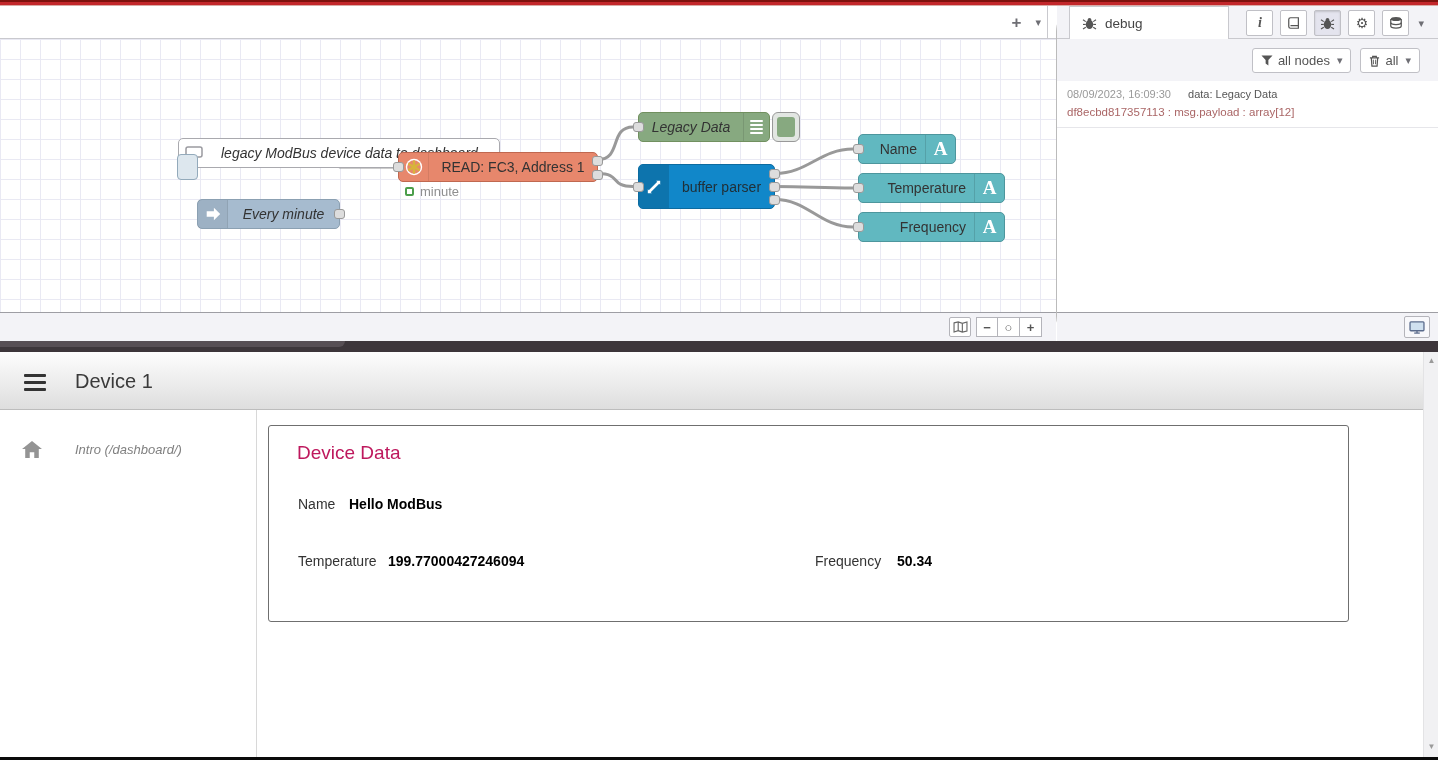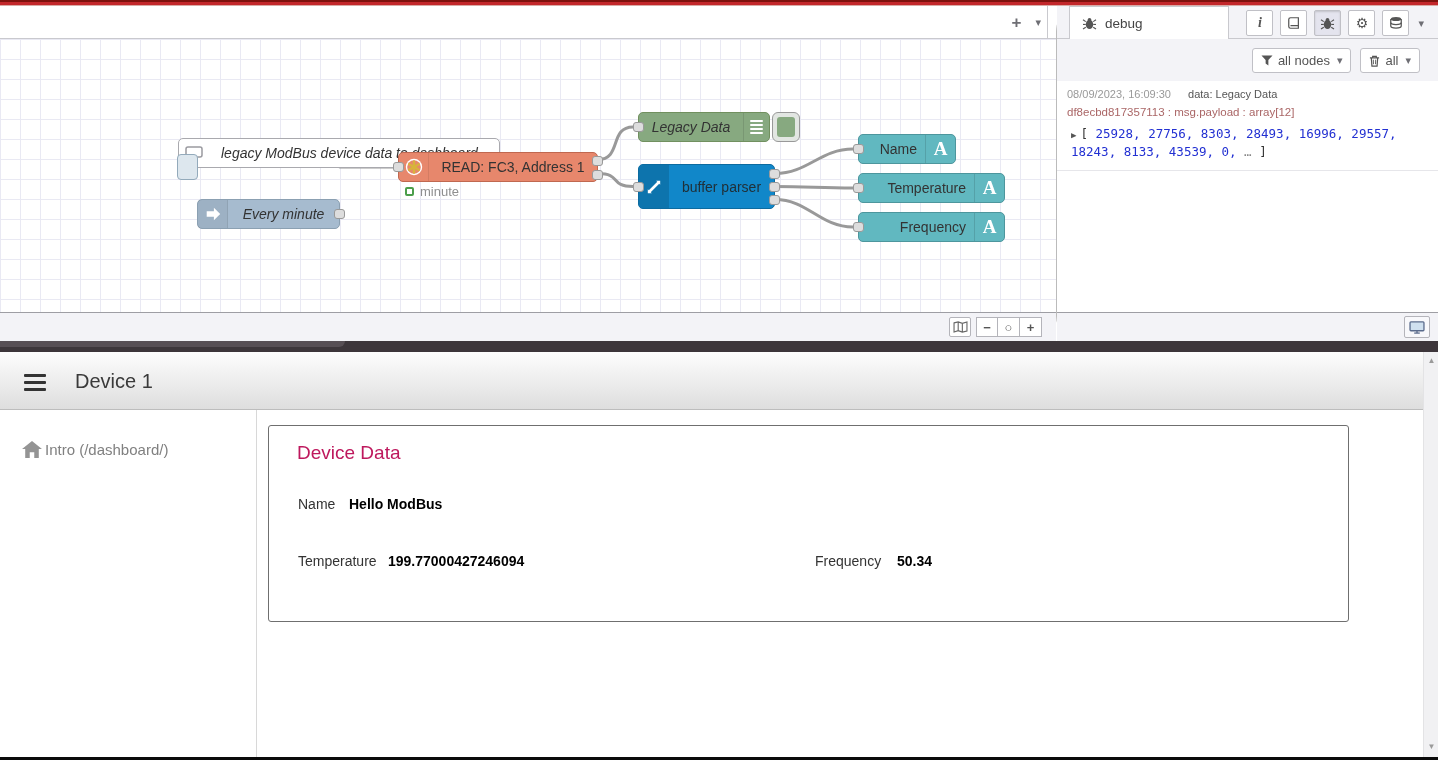--- a/index.html
+++ b/index.html
@@ -118,21 +118,21 @@
     background:linear-gradient(#fdfdfd, #dedede); border-bottom:1px solid #bdbdbd; box-shadow:0 2px 3px rgba(0,0,0,0.12); }
   .hamburger { position:absolute; left:24px; top:22px; width:22px; cursor:pointer; }
   .hamburger span { display:block; width:22px; height:3px; background:#333; border-radius:1px; margin-bottom:4px; }
   .dash-title { position:absolute; left:75px; top:18px; font-size:20px; color:#3a3a3a; }
 
   .dash-nav { position:absolute; left:0; top:58px; width:257px; height:347px; background:#fff; border-right:1px solid #d8d8d8; }
   .nav-item { position:absolute; left:7px; width:240px; height:48px; display:flex; align-items:center; border-radius:3px; cursor:pointer; }
   .nav-item.i0 { top:15px; }
   .nav-item.i1 { top:64px; background:#dcdcdc; }
   .nav-icon { width:24px; margin-left:14px; display:flex; }
-  .nav-label { font-size:15px; }
+  .nav-label { margin-left:30px; font-size:13px;font-style:italic; }
   .i0 .nav-label { color:#808080; }
   .i1 .nav-label { color:#555; }
 
   .dash-main { position:absolute; left:257px; top:58px; width:1166px; height:347px; background:#fff; }
   .card { position:absolute; left:11px; top:15px; width:1081px; height:197px; background:#fff; border:1px solid #6f6f6f; border-radius:3px; }
   .card-title { position:absolute; left:28px; top:16px; font-size:19px; color:#be185d; }
   .fld-label { position:absolute; font-size:14px; color:#333; }
   .fld-value { position:absolute; font-size:14px; font-weight:bold; color:#000; }
   .f-name-l { left:29px; top:70px; }   .f-name-v { left:80px; top:70px; }
   .f-temp-l { left:29px; top:127px; }  .f-temp-v { left:119px; top:127px; }
@@ -349,23 +349,20 @@
       </div>
     </div>
 
     <div class="msg-panel">
       <div class="msg">
         <div class="msg-meta">
           <span>08/09/2023, 16:09:30</span>
           <span class="nodename"><span>data:</span> <span>Legacy Data</span></span>
         </div>
         <div class="msg-path">df8ecbd817357113 : msg.payload : array[12]</div>
-        <div class="msg-body">
-          <span class="tri">▶</span><span>[</span> <span class="num">25928, 27756, 8303, 28493, 16996, 29557, 18243, 8133, 43539, 0,</span> <span class="ell">…</span> <span>]</span>
-        </div>
       </div>
     </div>
 
     <div class="sb-footer">
       <span class="sb-popout">
         <svg width="16" height="13" viewBox="0 0 17 14">
             <rect x="1" y="1" width="15" height="9.5" rx="1" fill="#cfe0ef" stroke="#5a6b8c" stroke-width="1.4"></rect>
             <line x1="8.5" y1="10.5" x2="8.5" y2="13" stroke="#5a6b8c" stroke-width="1.4"></line>
             <line x1="5.5" y1="13" x2="11.5" y2="13" stroke="#5a6b8c" stroke-width="1.4"></line>
           </svg>

